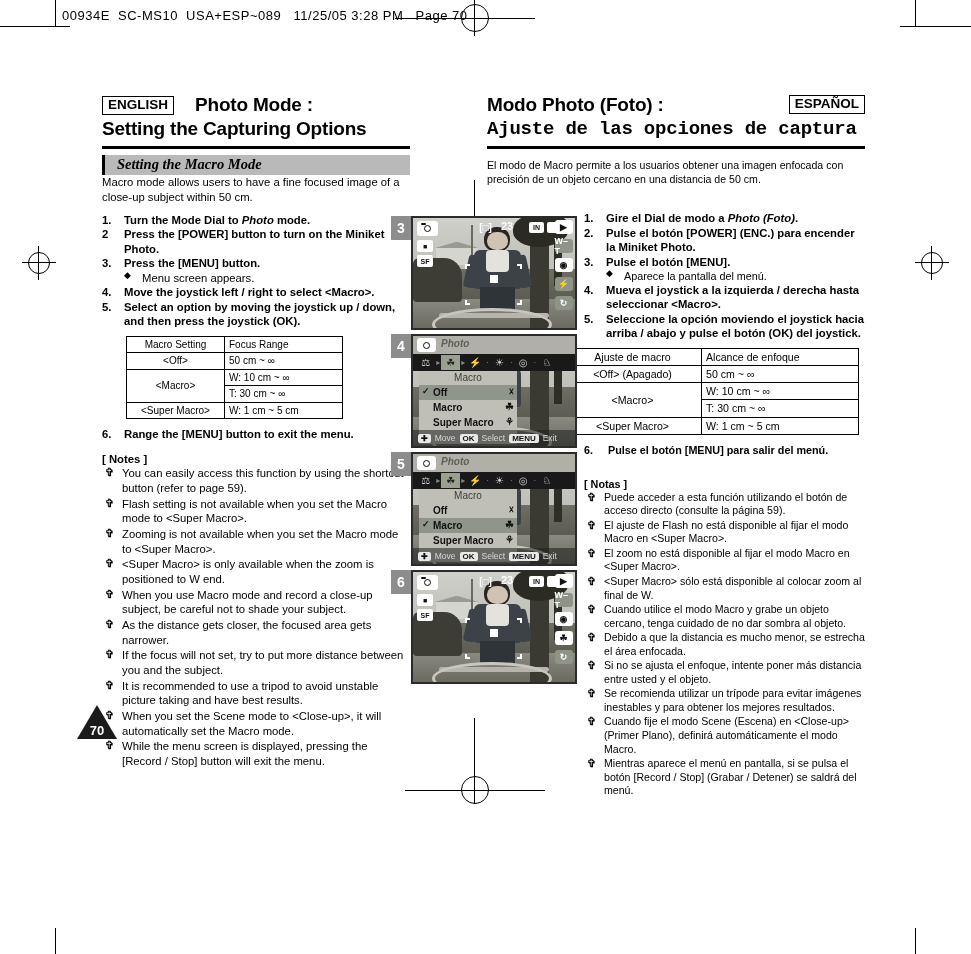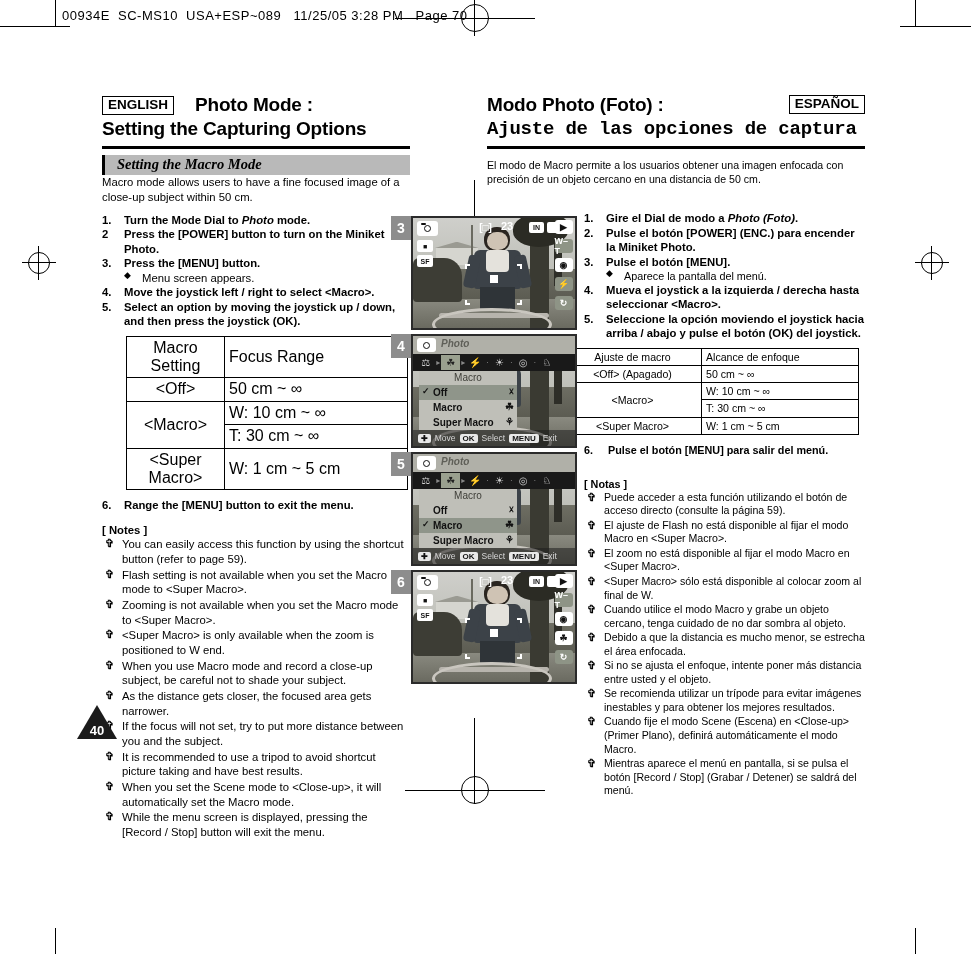--- a/index.html
+++ b/index.html
@@ -83,22 +83,22 @@
     font-weight:normal; font-size:11.3px; padding-left:18px;
     position:relative; line-height:1.3;
   }
   .sub-bullet .dia { position:absolute; left:0px; top:-1px; font-size:9px; }
 
   .steps-es > li { font-size:10.8px; padding-left:24px; line-height:1.3; }
   .sub-bullet-es { font-size:10.8px; }
 
   
   table.focus {
-    border-collapse:collapse; margin:7px 0 0 24px; width:282px;
-    font-size:16px; font-weight:normal;
+    border-collapse:collapse; margin:7px 0 0 24px; width:217px;
+    font-size:10px; font-weight:normal;
   }
   table.focus td { border:1.4px solid #000; padding:2px 4px; line-height:1.15; }
   table.focus td.c { text-align:center; }
   table.focus .hdr { text-align:center; }
   table.focus-es { width:296px; margin-left:18px; font-size:10.6px; }
 
   .after-table { font-size:11.3px; font-weight:bold; margin-top:9px; padding-left:22px; position:relative;}
   .after-table .num{position:absolute;left:0;top:0;}
   .after-table-es { font-size:10.8px; padding-left:24px;}
 
@@ -225,21 +225,21 @@
     background:#191919; display:flex; align-items:center;
   }
   .tab {
     width:19px;height:15px;margin:0 1px; display:flex;align-items:center;justify-content:center;
     color:#cfcfcf; font-size:10px;
   }
   .tab.sel { background:#9aa08f; color:#222; }
   .tabsep { color:#888; font-size:8px; }
   .submenu {
     position:absolute; left:6px; top:35px; width:98px;
-    background:#bfbfb8; padding-bottom:0;
+    background:#bfbfb8; padding-bottom:14px;
   }
   .submenu .sub-title {
     text-align:center; font-size:10px; color:#3e3e38; padding:1px 0 2px 0;
     background:#bfbfb8;
   }
   .submenu .opt {
     position:relative; height:15px; padding-left:14px; font-size:10px;
     font-weight:bold; color:#111; display:flex; align-items:center;
   }
   .submenu .opt.on { background:#8f958a; }
@@ -360,21 +360,21 @@
 
     <div class="notes-title">[ Notes ]</div>
     <ul class="notes">
       <li><span class="bt">✞</span><span>You can easily access this function by using the shortcut button (refer to page 59).</span></li>
       <li><span class="bt">✞</span><span>Flash setting is not available when you set the Macro mode to &lt;Super Macro&gt;.</span></li>
       <li><span class="bt">✞</span><span>Zooming is not available when you set the Macro mode to &lt;Super Macro&gt;.</span></li>
       <li><span class="bt">✞</span><span>&lt;Super Macro&gt; is only available when the zoom is positioned to W end.</span></li>
       <li><span class="bt">✞</span><span>When you use Macro mode and record a close-up subject, be careful not to shade your subject.</span></li>
       <li><span class="bt">✞</span><span>As the distance gets closer, the focused area gets narrower.</span></li>
       <li><span class="bt">✞</span><span>If the focus will not set, try to put more distance between you and the subject.</span></li>
-      <li><span class="bt">✞</span><span>It is recommended to use a tripod to avoid shortcut picture taking and have best results.</span></li>
+      <li><span class="bt">✞</span><span>It is recommended to use a tripod to avoid unstable picture taking and have best results.</span></li>
       <li><span class="bt">✞</span><span>When you set the Scene mode to &lt;Close-up&gt;, it will automatically set the Macro mode.</span></li>
       <li><span class="bt">✞</span><span>While the menu screen is displayed, pressing the [Record / Stop] button will exit the menu.</span></li>
     </ul>
   </div>
 
   <div class="col-es">
     <div class="titlerow">
       <div class="title-es">Modo Photo (Foto) :</div>
       <div class="title-es2">Ajuste de las opciones de captura</div>
       <span class="lang-badge badge-es">ESPAÑOL</span>
@@ -685,16 +685,16 @@
           <div class="mark bl" style="left:52px;top:82px;"></div>
           <div class="mark br" style="left:104px;top:82px;"></div>
           <div class="centerdot"></div>
         </div>
       </div>
     </div>
   </div>
 
   <div class="pagenum">
     <div class="tri"></div>
-    <span>40</span>
+    <span>70</span>
   </div>
 
 </div>
 
 </body></html>

